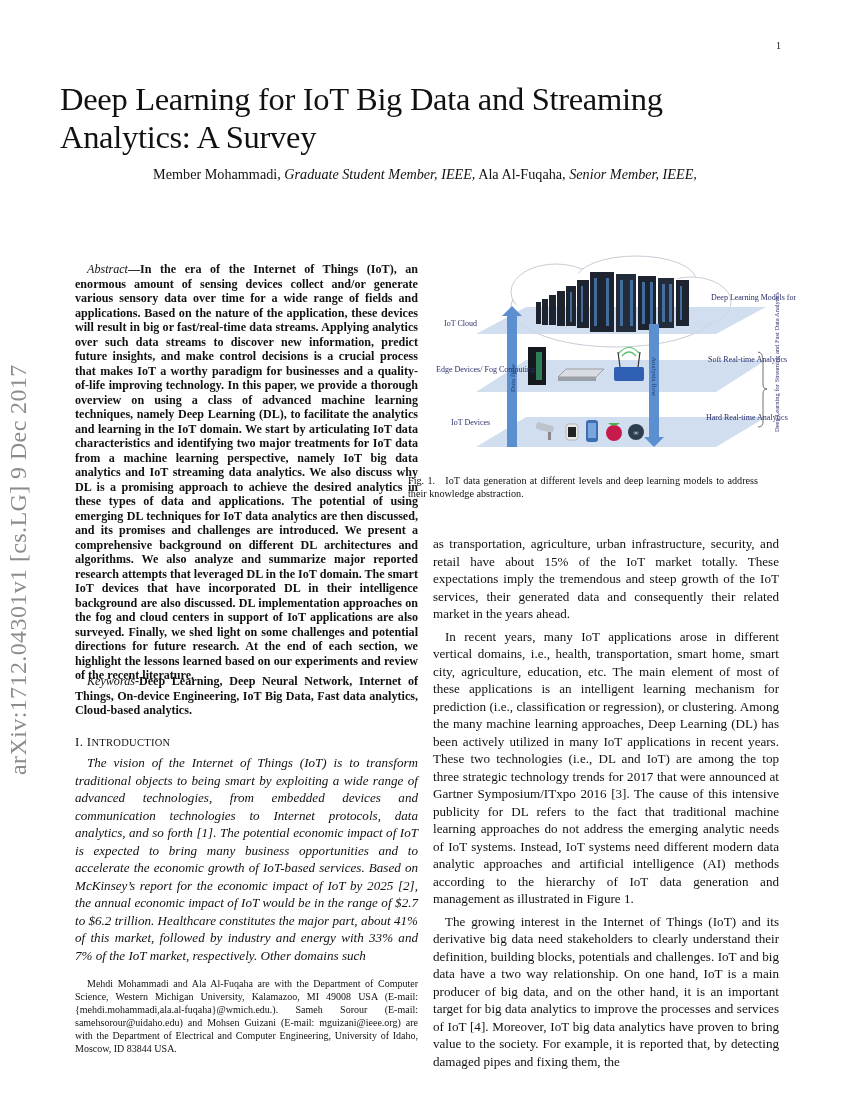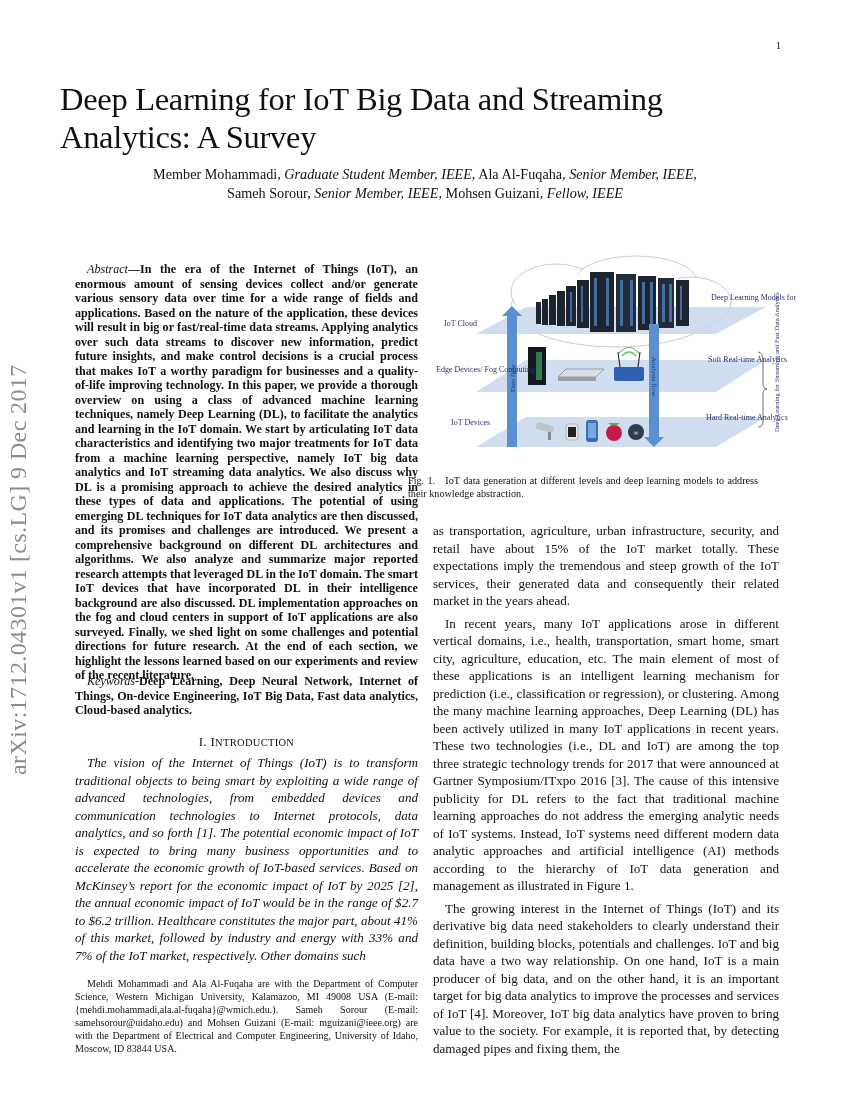--- a/index.html
+++ b/index.html
@@ -10,43 +10,40 @@
   .authors i { font-style:italic; }
   .arxiv { position:absolute; left:5px; top:775px; transform-origin:0 0; transform:rotate(-90deg); font-size:24px; color:#8c8c8c; white-space:nowrap; letter-spacing:0.4px; }
   .col { position:absolute; font-size:13.1px; line-height:17.5px; text-align:justify; }
   .left { left:75px; width:343px; }
   .right { left:433px; width:346px; }
   .abstract { top:262px; font-weight:bold; font-size:12.1px; line-height:14.5px; }
   .abstract .lbl { font-style:italic; font-weight:normal; }
   .keywords { top:674px; font-weight:bold; font-size:12.1px; line-height:14.5px; }
   .keywords .lbl { font-style:italic; font-weight:normal; }
   .indent { text-indent:12px; }
-  .section-head { position:absolute; left:75px; width:343px; top:734px; text-align:center; font-size:13px; letter-spacing:0.3px; }
+  .section-head { position:absolute; left:75px; width:343px; top:734px; text-align:left; font-size:13px; letter-spacing:0.3px; }
   .section-head .sc { font-size:10.5px; }
   .intro { top:754px;font-style:italic; }
   .footnote { top:977px; font-size:10px; line-height:13px; }
   .figure { position:absolute; left:436px; top:252px; width:360px; height:210px; }
   .caption { position:absolute; left:408px; top:474px; width:350px; font-size:10.2px; line-height:13px; text-align:justify; }
-  .right-text { top:522px; }
+  .right-text { top:535px; }
   .right-text p { margin:0 0 5px 0; }
   .fig-label { font-size:8px; fill:#2a2f6a; font-family:"Liberation Serif",serif; }
 </style>
 </head>
 <body>
 
 <div class="page-number">1</div>
 
 <h1 class="title" style="margin:0;font-weight:normal;">Deep Learning for IoT Big Data and Streaming Analytics: A Survey</h1>
 
 <div class="authors">
   <div>
     <span>Member Mohammadi, </span><i>Graduate Student Member, IEEE,</i><span> Ala Al-Fuqaha, </span><i>Senior Member, IEEE,</i>
-  </div>
-  <div>
-    <span>Sameh Sorour, </span><i>Senior Member, IEEE,</i><span> Mohsen Guizani, </span><i>Fellow, IEEE</i>
   </div>
 </div>
 
 <div class="arxiv">arXiv:1712.04301v1  [cs.LG]  9 Dec 2017</div>
 
 <div class="col left abstract indent">
   <span class="lbl">Abstract</span><span>—In the era of the Internet of Things (IoT), an enormous amount of sensing devices collect and/or generate various sensory data over time for a wide range of fields and applications. Based on the nature of the application, these devices will result in big or fast/real-time data streams. Applying analytics over such data streams to discover new information, predict future insights, and make control decisions is a crucial process that makes IoT a worthy paradigm for businesses and a quality-of-life improving technology. In this paper, we provide a thorough overview on using a class of advanced machine learning techniques, namely Deep Learning (DL), to facilitate the analytics and learning in the IoT domain. We start by articulating IoT data characteristics and identifying two major treatments for IoT data from a machine learning perspective, namely IoT big data analytics and IoT streaming data analytics. We also discuss why DL is a promising approach to achieve the desired analytics in these types of data and applications. The potential of using emerging DL techniques for IoT data analytics are then discussed, and its promises and challenges are introduced. We present a comprehensive background on different DL architectures and algorithms. We also analyze and summarize major reported research attempts that leveraged DL in the IoT domain. The smart IoT devices that have incorporated DL in their intelligence background are also discussed. DL implementation approaches on the fog and cloud centers in support of IoT applications are also surveyed. Finally, we shed light on some challenges and potential directions for future research. At the end of each section, we highlight the lessons learned based on our experiments and review of the recent literature.</span>
 </div>
 
 <div class="col left keywords indent">

